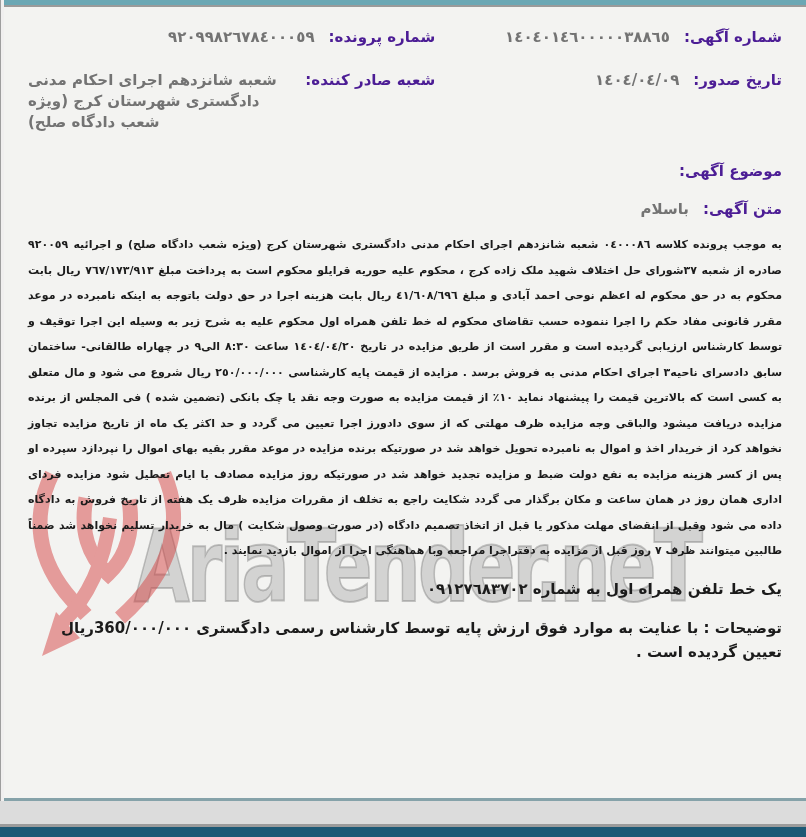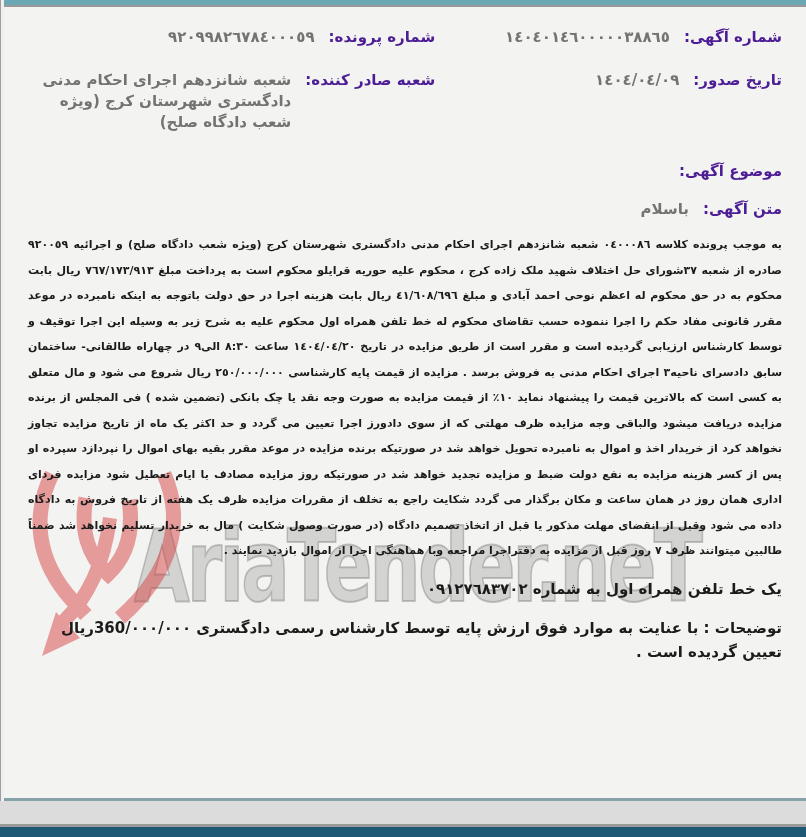--- a/index.html
+++ b/index.html
@@ -24,21 +24,21 @@
     direction:rtl; text-align:right;
     color:#1b1b1b; font-weight:bold; font-size:15px;
   }
   .header-grid {
     display:grid; grid-template-columns:46% 54%;
     row-gap:22px; align-items:start;
   }
   .hcell { display:flex; gap:14px; align-items:flex-start; line-height:21px; }
   .lbl { color:#4c1d95; white-space:nowrap; }
   .val { color:#737373; }
-  .branch-val { text-align:right; max-width:310px; }
+  .branch-val { text-align:left; max-width:310px; }
 
   .subject-row { margin-top:28px; display:flex; gap:14px; line-height:21px; }
   .text-row    { margin-top:17px; display:flex; gap:14px; line-height:21px; }
 
   .body-par {
     margin:12px 0 0 0; font-size:11px; line-height:25.5px;
     text-align:justify;
   }
   .assets-line { margin:14px 0 0 0; line-height:24px; }
   .asset-item  { margin:13px 0 0 0; line-height:24px; }

